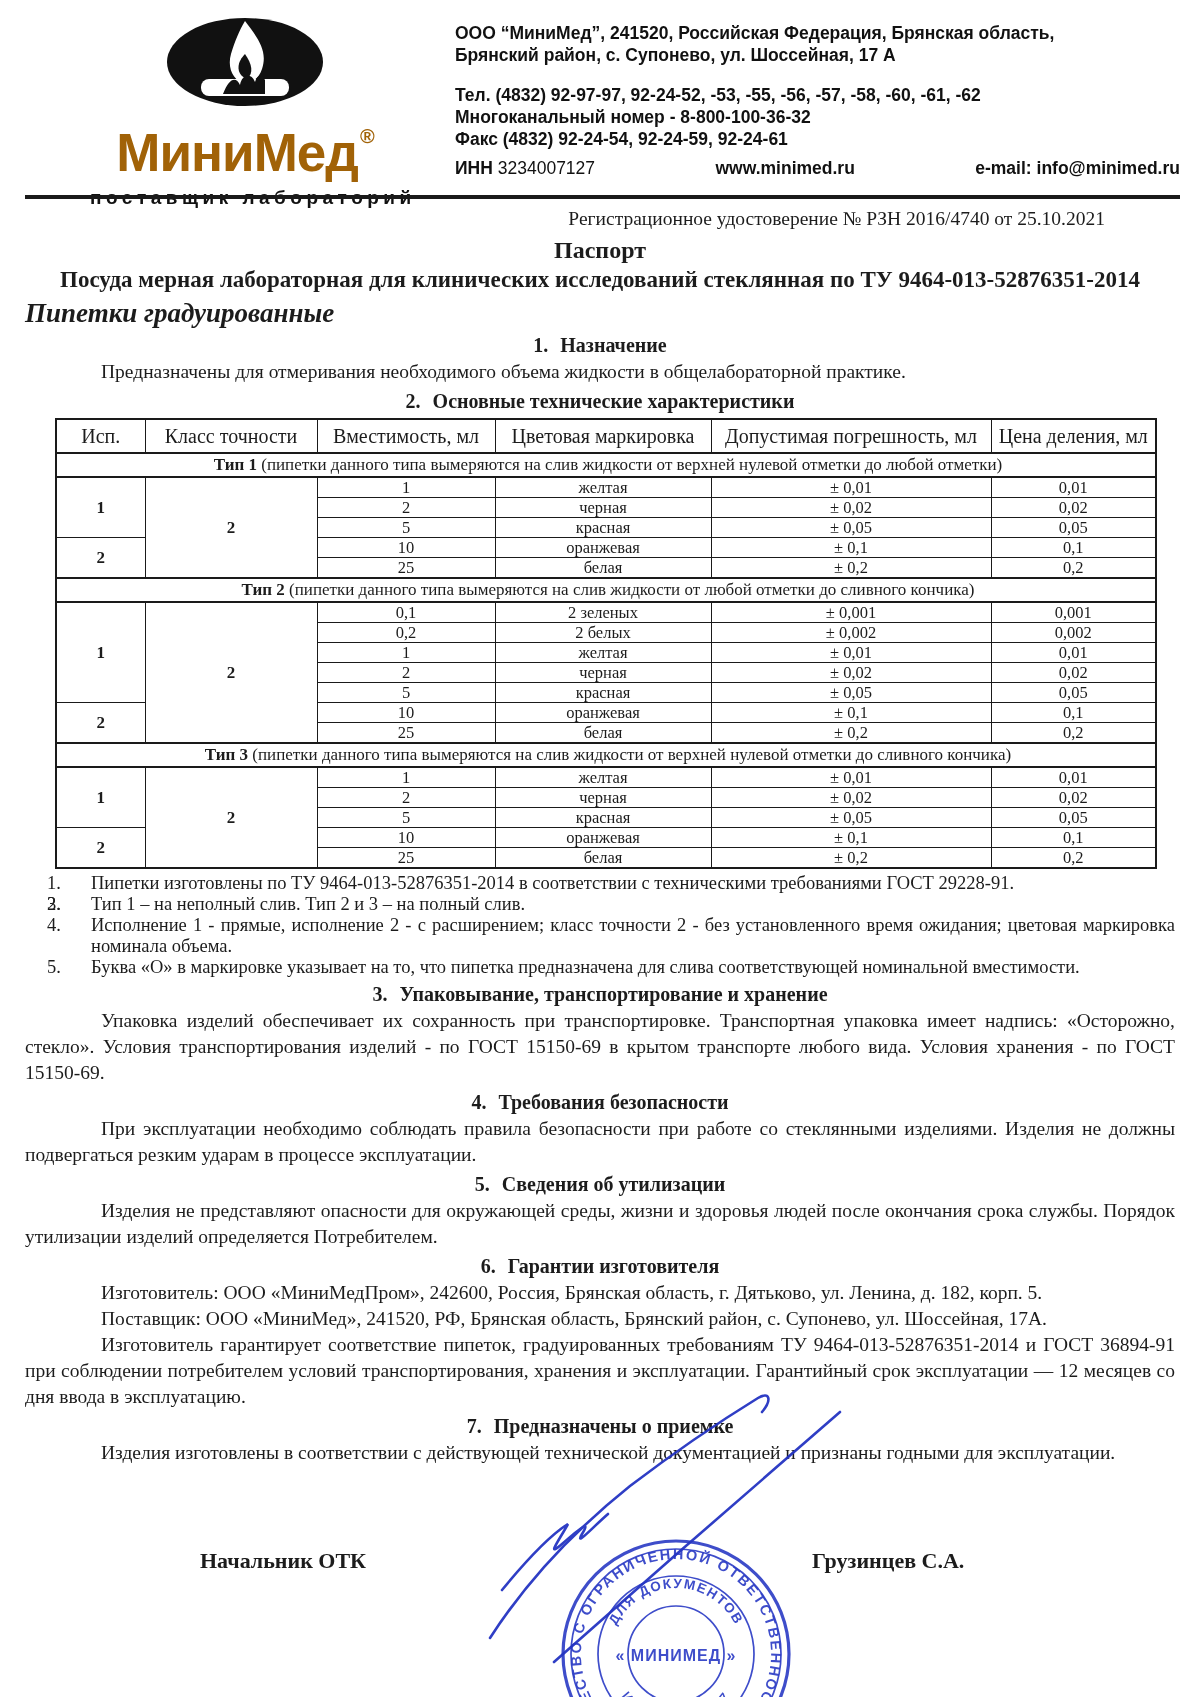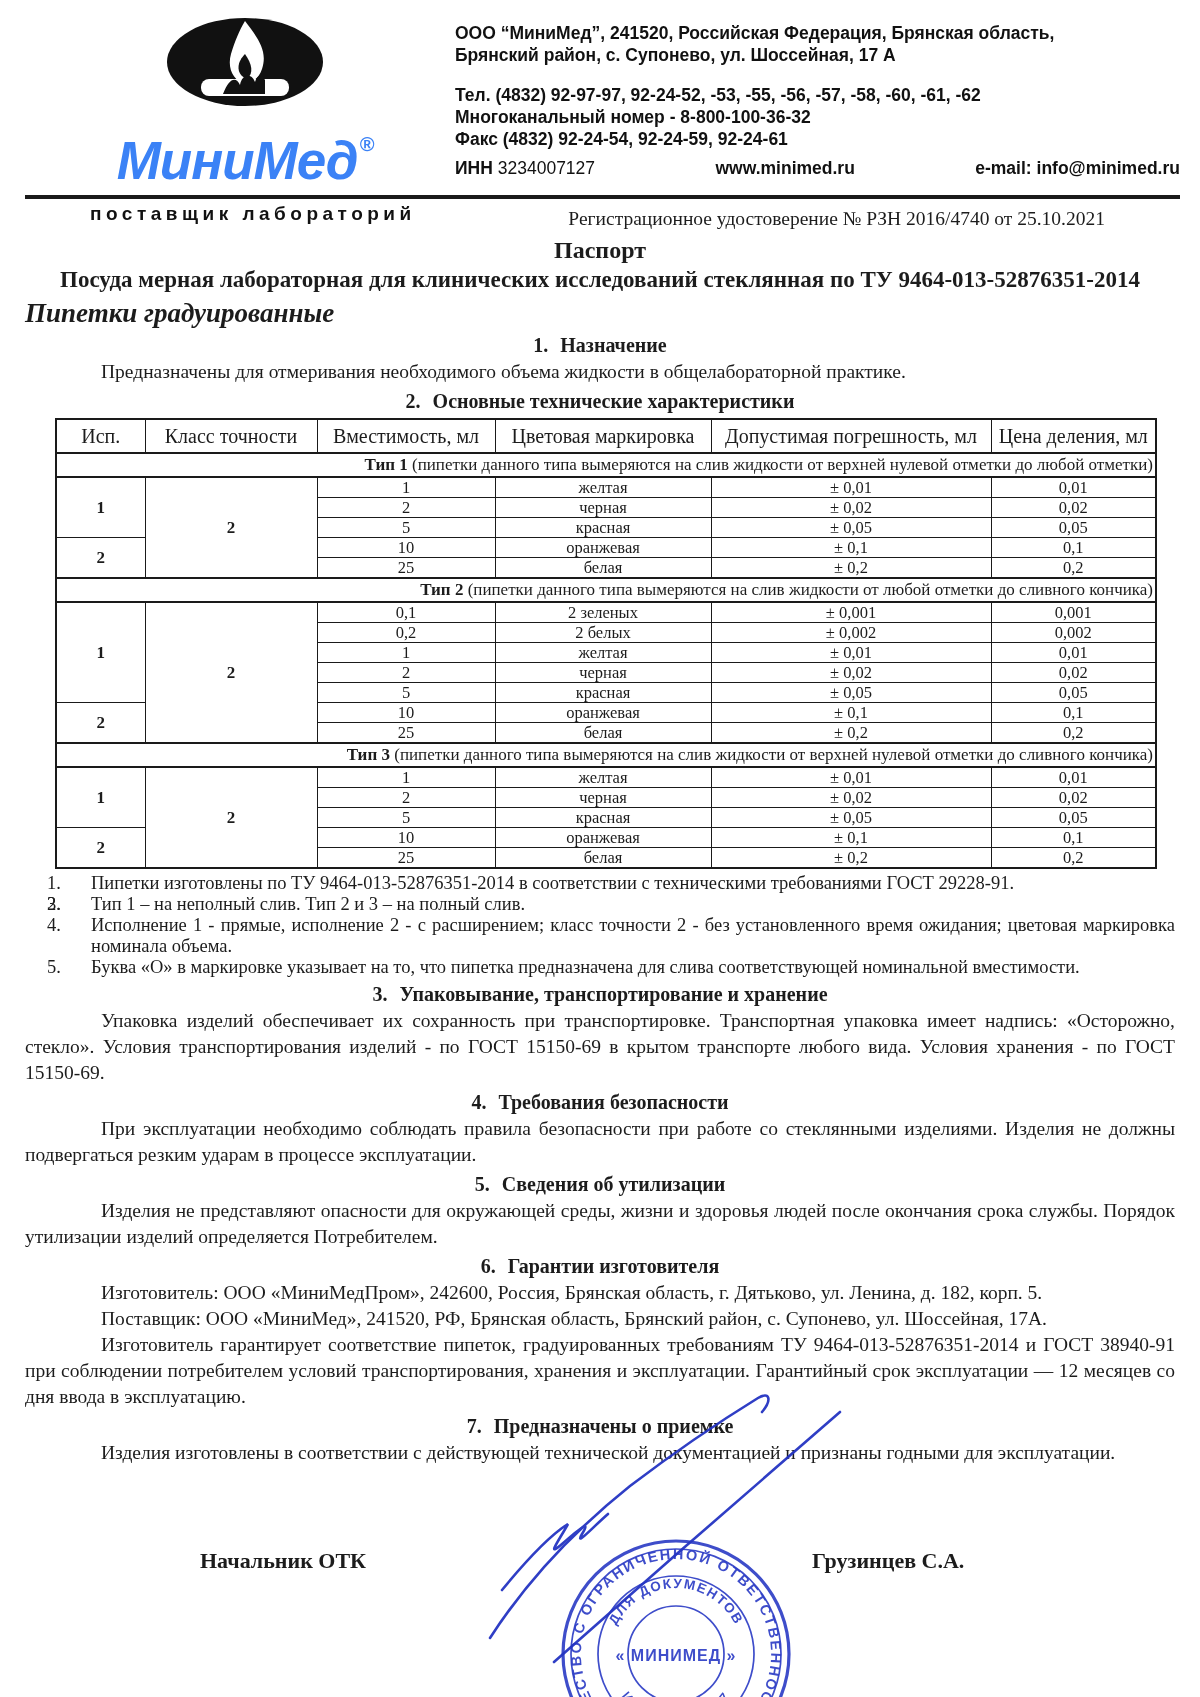--- a/index.html
+++ b/index.html
@@ -5,21 +5,21 @@
   html,body{margin:0;padding:0;background:#ffffff;}
   body{width:1200px;height:1697px;position:relative;overflow:hidden;
        font-family:"Liberation Serif",serif;color:#1c1c1c;}
   .page{position:absolute;inset:0;overflow:hidden;}
 
   
   .letterhead{position:absolute;left:0;top:0;width:1200px;height:201px;}
   .logo{position:absolute;left:90px;top:16px;width:310px;text-align:center;}
   .logo-oval{display:block;margin:0 auto;}
   .brand{font-family:"Liberation Sans",sans-serif;font-weight:900;font-size:53px;
-         line-height:72px;letter-spacing:-1px;color:#3b82f6;white-space:nowrap;font-style:italic;}
+         line-height:56px;letter-spacing:-1px;color:#a16207;white-space:nowrap;}
   .brand .reg{font-size:20px;vertical-align:28px;font-weight:700;margin-left:2px;}
   .tagline{font-family:"Liberation Sans",sans-serif;font-weight:700;font-size:19px;
            letter-spacing:4.5px;margin-top:6px;color:#111;white-space:nowrap;}
   .contact{position:absolute;left:455px;top:22px;width:725px;
            font-family:"Liberation Sans",sans-serif;font-weight:700;font-size:17.5px;
            line-height:22px;color:#111;}
   .contact .block{margin-bottom:18px;}
   .inn-row{position:absolute;left:455px;top:158px;width:725px;display:flex;
            justify-content:space-between;font-family:"Liberation Sans",sans-serif;
            font-size:17.5px;color:#111;}
@@ -40,21 +40,21 @@
   p.ind{text-indent:76px;}
 
   
   table.specs{border-collapse:collapse;margin:4px 0 0 30px;width:1100px;table-layout:fixed;
               border:2px solid #1a1a1a;}
   table.specs th{border:1px solid #1a1a1a;border-bottom:2px solid #1a1a1a;
                  font-size:20px;font-weight:400;padding:4px 2px;height:24px;}
   table.specs td{border:1px solid #1a1a1a;text-align:center;font-size:16.5px;
                  height:19px;line-height:19px;padding:0 2px;}
   table.specs tr.band td{border-top:2px solid #1a1a1a;border-bottom:2px solid #1a1a1a;
-                 text-align:right;font-size:17px;height:22px;line-height:22px;padding-left:6px;}
+                 text-align:center;font-size:17px;height:22px;line-height:22px;padding-left:6px;}
   table.specs td.isp,table.specs td.acc{font-weight:700;font-size:17px;}
 
   
   .notes{margin:4px 0 0 0;padding:0;list-style:none;}
   .notes li{position:relative;padding-left:66px;font-size:18.5px;line-height:21px;
             text-align:justify;}
   .notes .note-num{position:absolute;left:22px;}
 
   
   .sign-name{position:absolute;font-size:22px;font-weight:700;white-space:nowrap;}
@@ -271,21 +271,21 @@
 
     <div class="sec"><span class="num">4.</span><span>Требования безопасности</span></div>
     <p class="ind">При эксплуатации необходимо соблюдать правила безопасности при работе со стеклянными изделиями. Изделия не должны подвергаться резким ударам в процессе эксплуатации.</p>
 
     <div class="sec"><span class="num">5.</span><span>Сведения об утилизации</span></div>
     <p class="ind">Изделия не представляют опасности для окружающей среды, жизни и здоровья людей после окончания срока службы. Порядок утилизации изделий определяется Потребителем.</p>
 
     <div class="sec"><span class="num">6.</span><span>Гарантии изготовителя</span></div>
     <p class="ind">Изготовитель: ООО «МиниМедПром», 242600, Россия, Брянская область, г. Дятьково, ул. Ленина, д. 182, корп. 5.</p>
     <p class="ind">Поставщик: ООО «МиниМед», 241520, РФ, Брянская область, Брянский район, с. Супонево, ул. Шоссейная, 17А.</p>
-    <p class="ind">Изготовитель гарантирует соответствие пипеток, градуированных требованиям ТУ 9464-013-52876351-2014 и ГОСТ 38940-91 при соблюдении потребителем условий транспортирования, хранения и эксплуатации. Гарантийный срок эксплуатации — 12 месяцев со дня ввода в эксплуатацию.</p>
+    <p class="ind">Изготовитель гарантирует соответствие пипеток, градуированных требованиям ТУ 9464-013-52876351-2014 и ГОСТ 36894-91 при соблюдении потребителем условий транспортирования, хранения и эксплуатации. Гарантийный срок эксплуатации — 12 месяцев со дня ввода в эксплуатацию.</p>
 
     <div class="sec"><span class="num">7.</span><span>Предназначены о приемке</span></div>
     <p class="ind">Изделия изготовлены в соответствии с действующей технической документацией и признаны годными для эксплуатации.</p>
   </div>
 
   <div class="sign-name sign-left">Начальник ОТК</div>
   <div class="sign-name sign-right">Грузинцев С.А.</div>
 
   <svg class="stamp" width="240" height="240" viewBox="0 0 240 240">
     <g fill="none" stroke="#2e3ec6" opacity="0.92">

